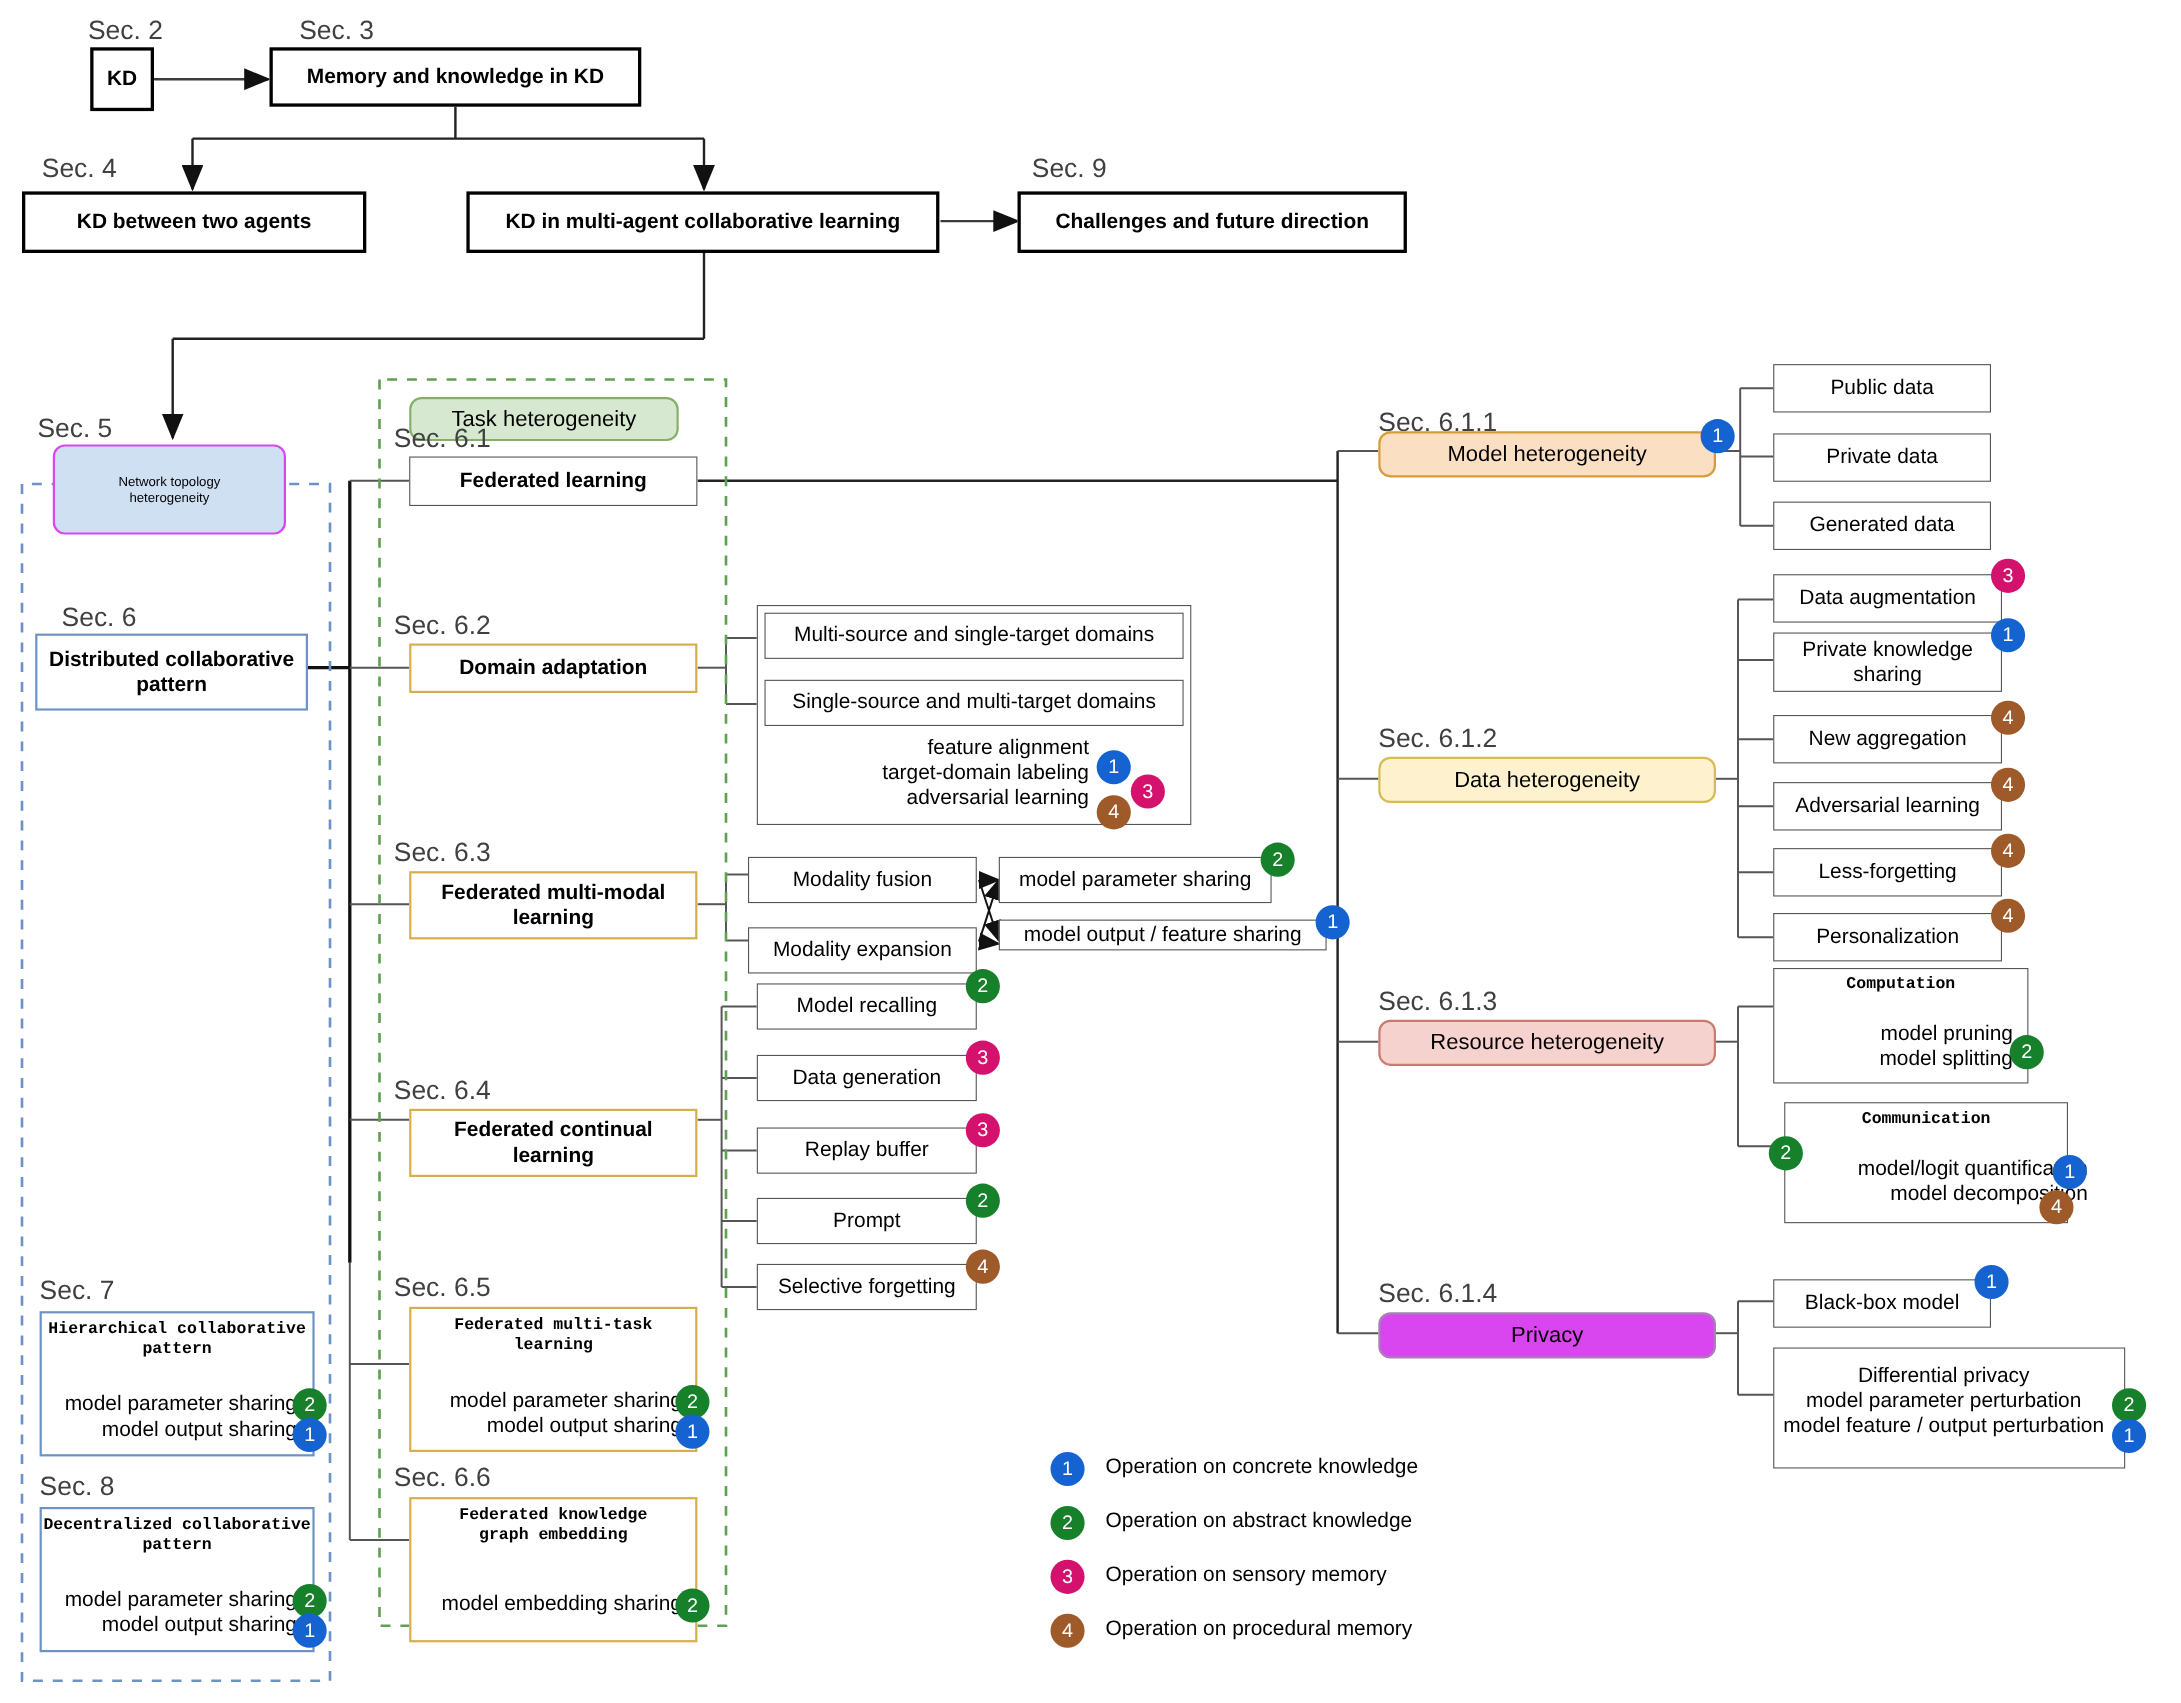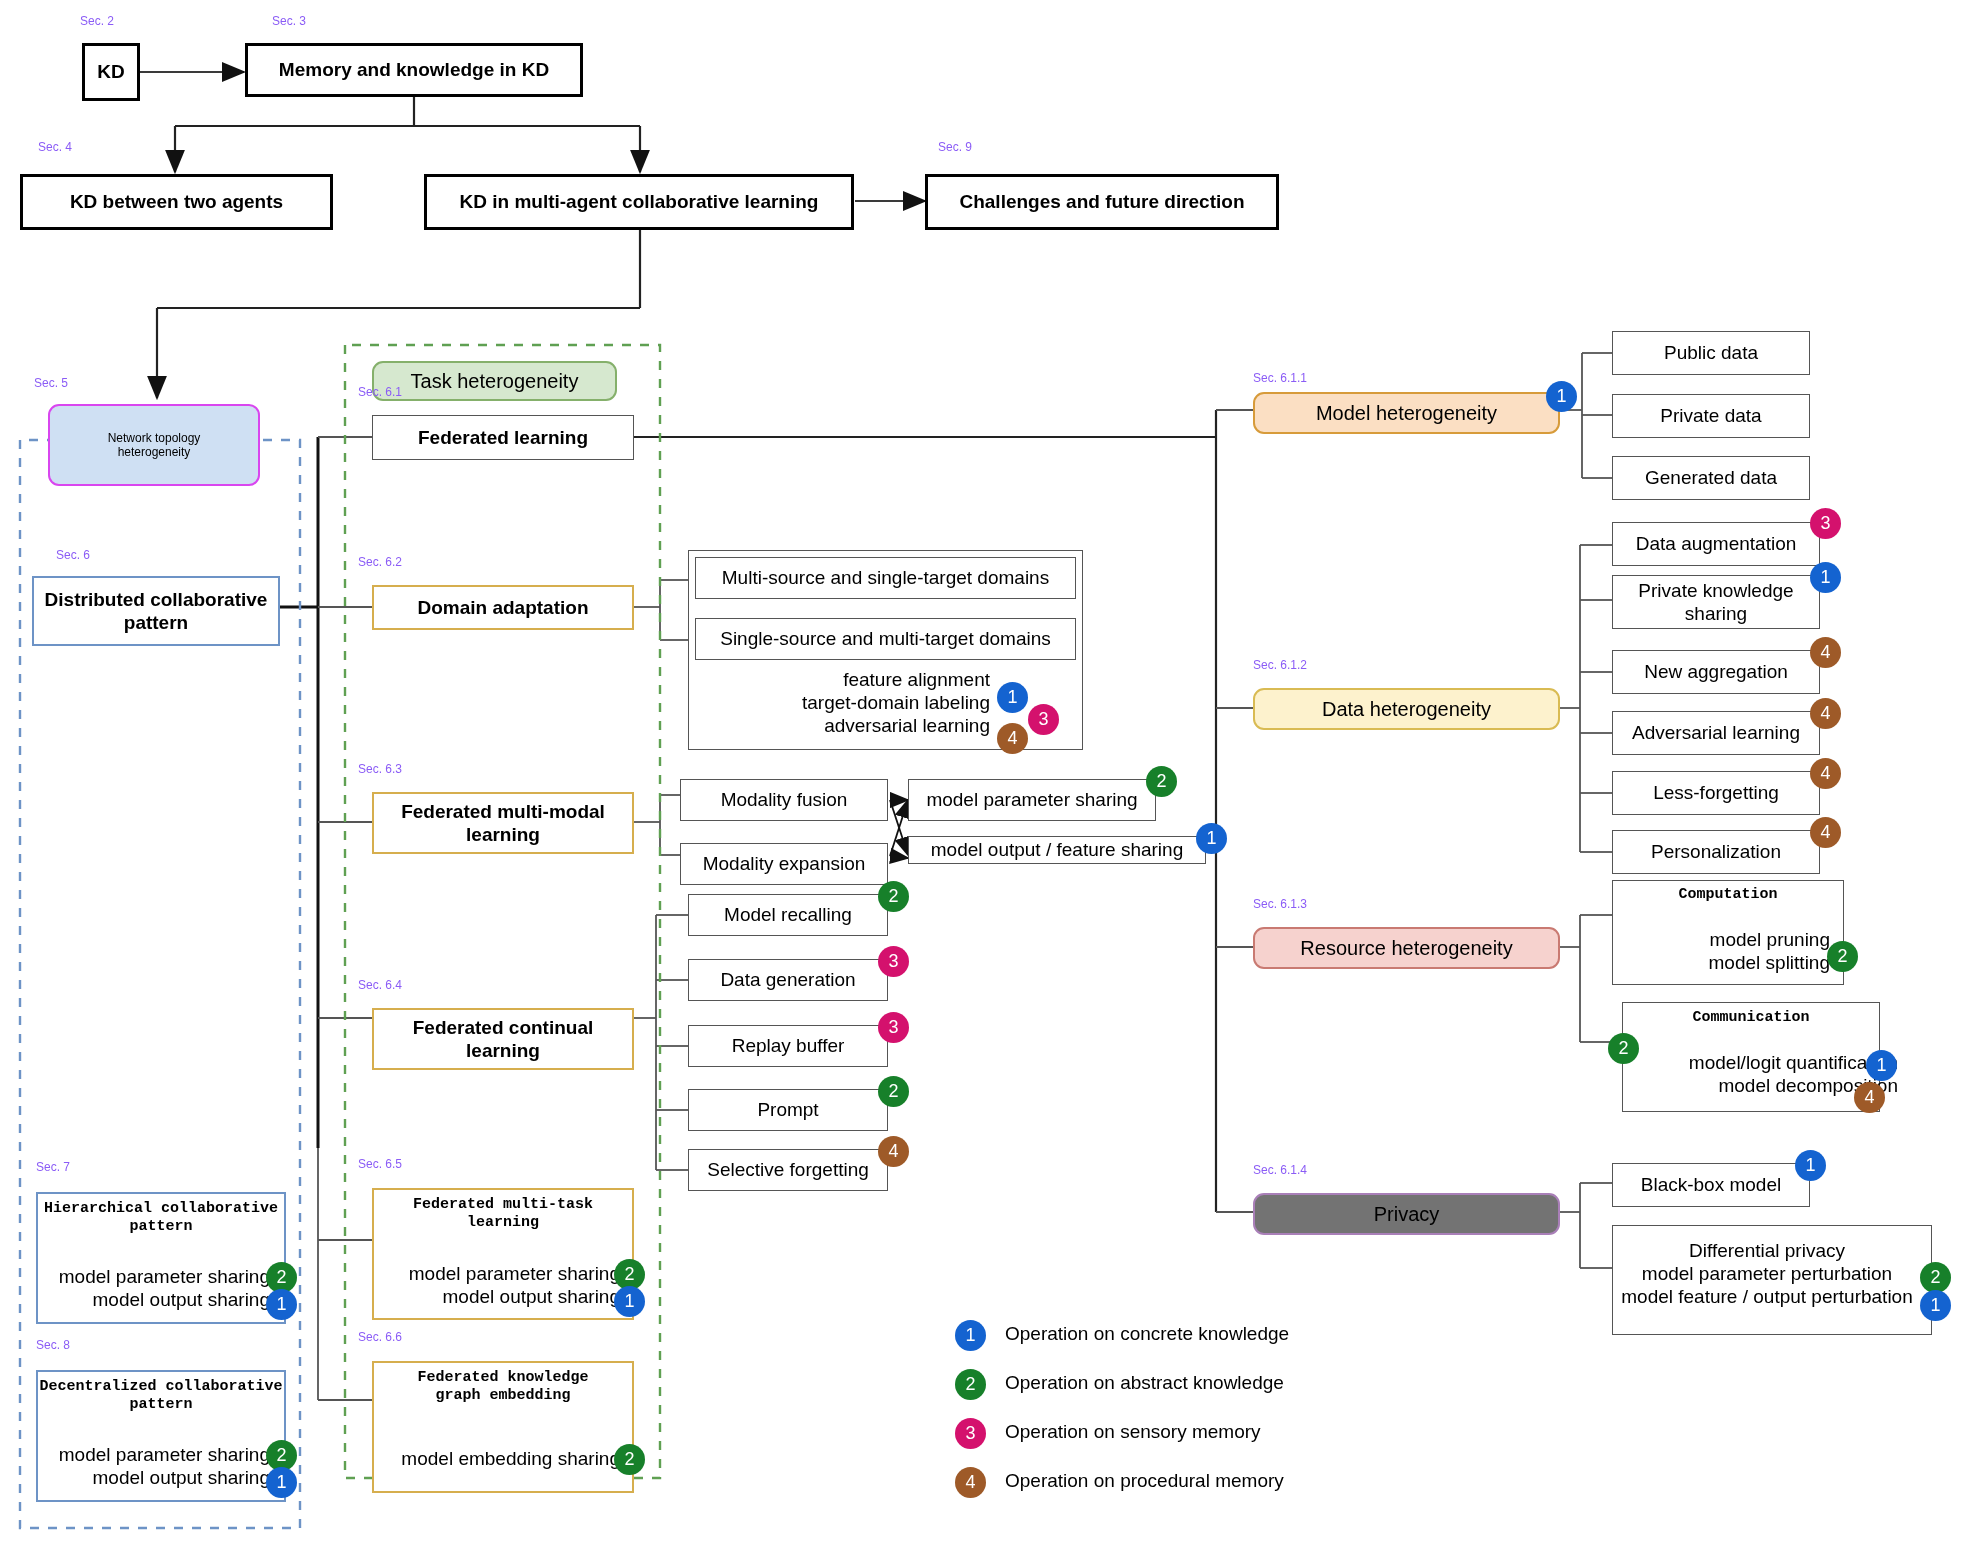--- a/index.html
+++ b/index.html
@@ -9,29 +9,29 @@
 
   .box{position:absolute;box-sizing:border-box;display:flex;align-items:center;
        justify-content:center;text-align:center;background:#fff;border:1.5px solid #444;
        font-size:19px;color:#000;line-height:1.22;padding:3px 6px;}
   .box.bold{font-weight:bold;}
   .box.thick{border:3px solid #000;}
   .box.blue-out{border:2px solid #6d93c6;}
   .box.gold{border:2.5px solid #d6ae4e;}
   .box.thin{border:1.5px solid #555;}
 
-  .seclab{position:absolute;color:#8b5cf6;font-size:12px;white-space:nowrap;}
+  .seclab{position:absolute;color:#404040;font-size:24px;white-space:nowrap;}
 
   .pill{position:absolute;box-sizing:border-box;display:flex;align-items:center;
         justify-content:center;text-align:center;border-radius:11px;font-size:20px;color:#000;}
   .pill.green{background:#d6e8cf;border:2px solid #85b06b;}
   .pill.orange{background:#fbdfc3;border:2.5px solid #d79b3a;}
   .pill.yellow{background:#fdf2cd;border:2.5px solid #d9bb53;}
   .pill.red{background:#f6d2ce;border:2.5px solid #c97a72;}
-  .pill.purple{background:#737373;border:2.5px solid #a97fb8;}
+  .pill.purple{background:#d946ef;border:2.5px solid #a97fb8;}
 
   .dot{position:absolute;width:31px;height:31px;border-radius:50%;
        display:flex;align-items:center;justify-content:center;color:#fff;
        font-size:18px;font-weight:normal;z-index:40;}
   .d1{background:#1463d0;}
   .d2{background:#17802a;}
   .d3{background:#d4116d;}
   .d4{background:#9e5a28;}
 
   .multi{position:absolute;font-size:19px;line-height:1.22;text-align:center;color:#000;}

